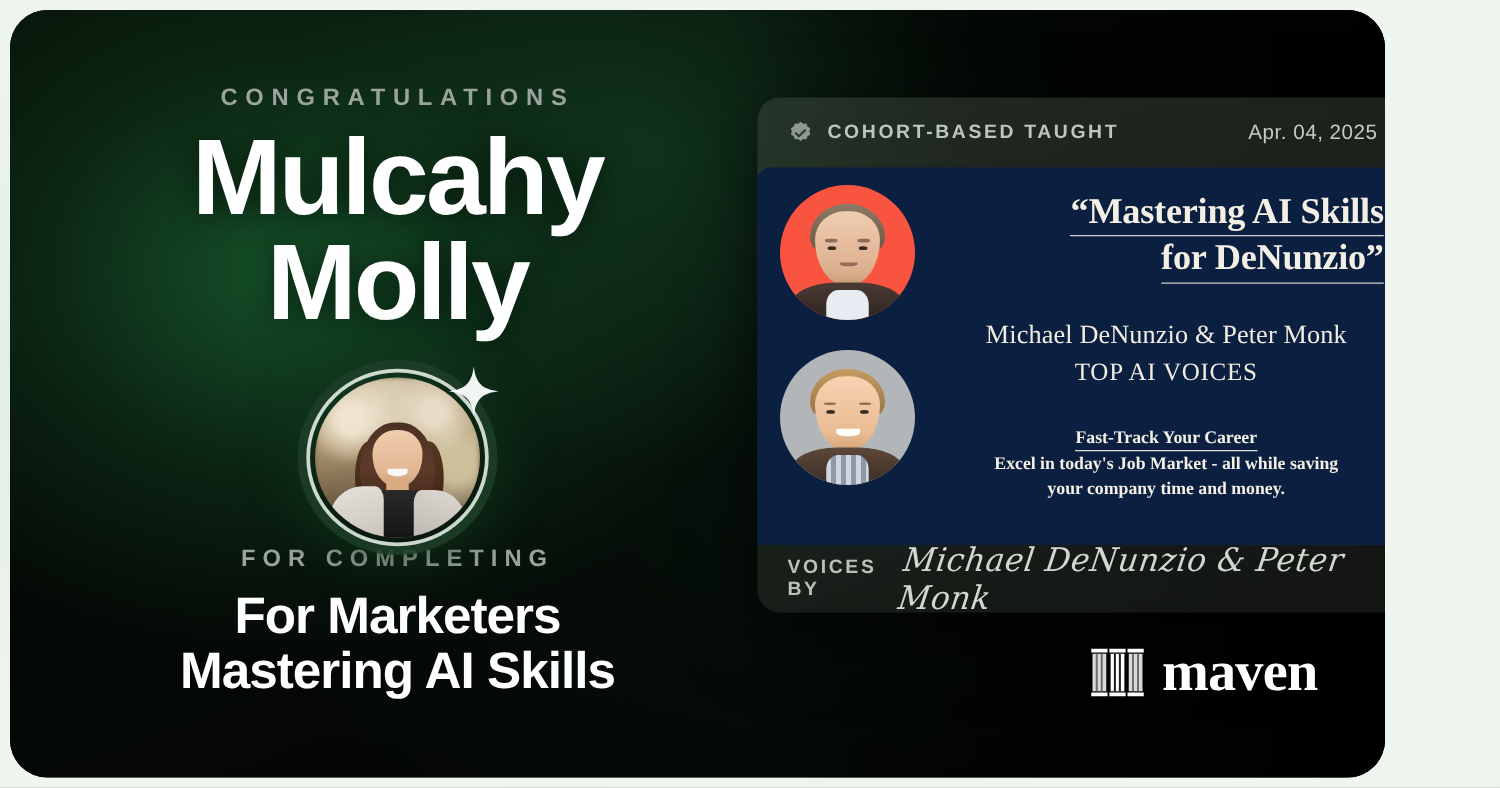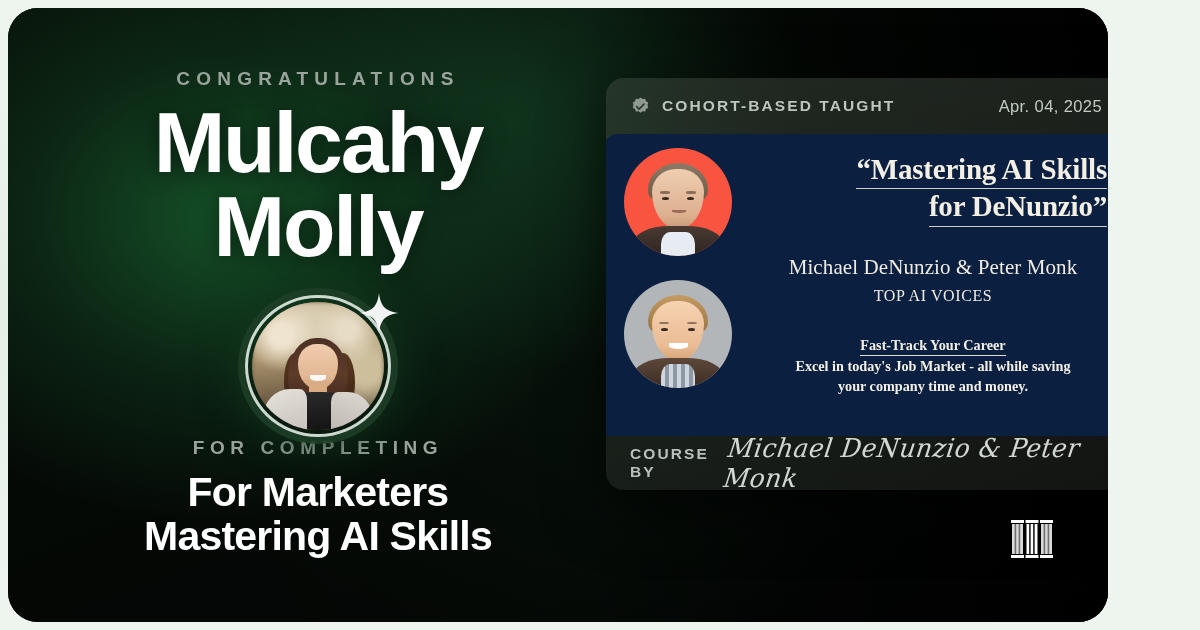--- a/index.html
+++ b/index.html
@@ -318,21 +318,21 @@
     padding-bottom:1px;
   }
   .cc-instructors {
     margin-top:28px;
     font-size:21px;
     letter-spacing:0.1px;
     color:#f1ece1;
   }
   .cc-voices {
     margin-top:7px;
-    font-size:16px;
+    font-size:20px;
     letter-spacing:0.6px;
     color:#f1ece1;
   }
   .cc-pitch {
     margin-top:30px;
     font-size:14.2px;
     line-height:1.42;
     font-weight:700;
     color:#f3efe4;
   }
@@ -469,21 +469,21 @@
           <div class="cc-voices">TOP AI VOICES</div>
           <div class="cc-pitch">
             <span class="hl">Fast-Track Your Career</span><br>
             <span>Excel in today's Job Market - all while saving</span><br>
             <span>your company time and money.</span>
           </div>
         </div>
       </div>
 
       <div class="cc-footer">
-        <span class="cc-taught">COURSE BY</span>
+        <span class="cc-taught">VOICES BY</span>
         <span class="cc-signature">Michael DeNunzio &amp; Peter Monk</span>
       </div>
     </div>
 
     <div class="maven">
       <svg class="maven-mark" viewBox="0 0 44 42">
         <rect x="1" y="2" width="13" height="3" fill="#ffffff"></rect>
         <rect x="2" y="6" width="11" height="30" fill="#d9d9d9"></rect>
         <rect x="4.6" y="6" width="1.6" height="30" fill="#6e6e6e"></rect>
         <rect x="8.6" y="6" width="1.6" height="30" fill="#6e6e6e"></rect>
@@ -494,16 +494,17 @@
         <rect x="19.1" y="6" width="1.6" height="30" fill="#1a1a1a"></rect>
         <rect x="23.1" y="6" width="1.6" height="30" fill="#1a1a1a"></rect>
         <rect x="15.5" y="37" width="13" height="3" fill="#ffffff"></rect>
 
         <rect x="30" y="2" width="13" height="3" fill="#ffffff"></rect>
         <rect x="31" y="6" width="11" height="30" fill="#d9d9d9"></rect>
         <rect x="33.6" y="6" width="1.6" height="30" fill="#6e6e6e"></rect>
         <rect x="37.6" y="6" width="1.6" height="30" fill="#6e6e6e"></rect>
         <rect x="30" y="37" width="13" height="3" fill="#ffffff"></rect>
       </svg>
+      <span class="maven-word">maven</span>
     </div>
 
   </div>
 </div>
 
 </body></html>

